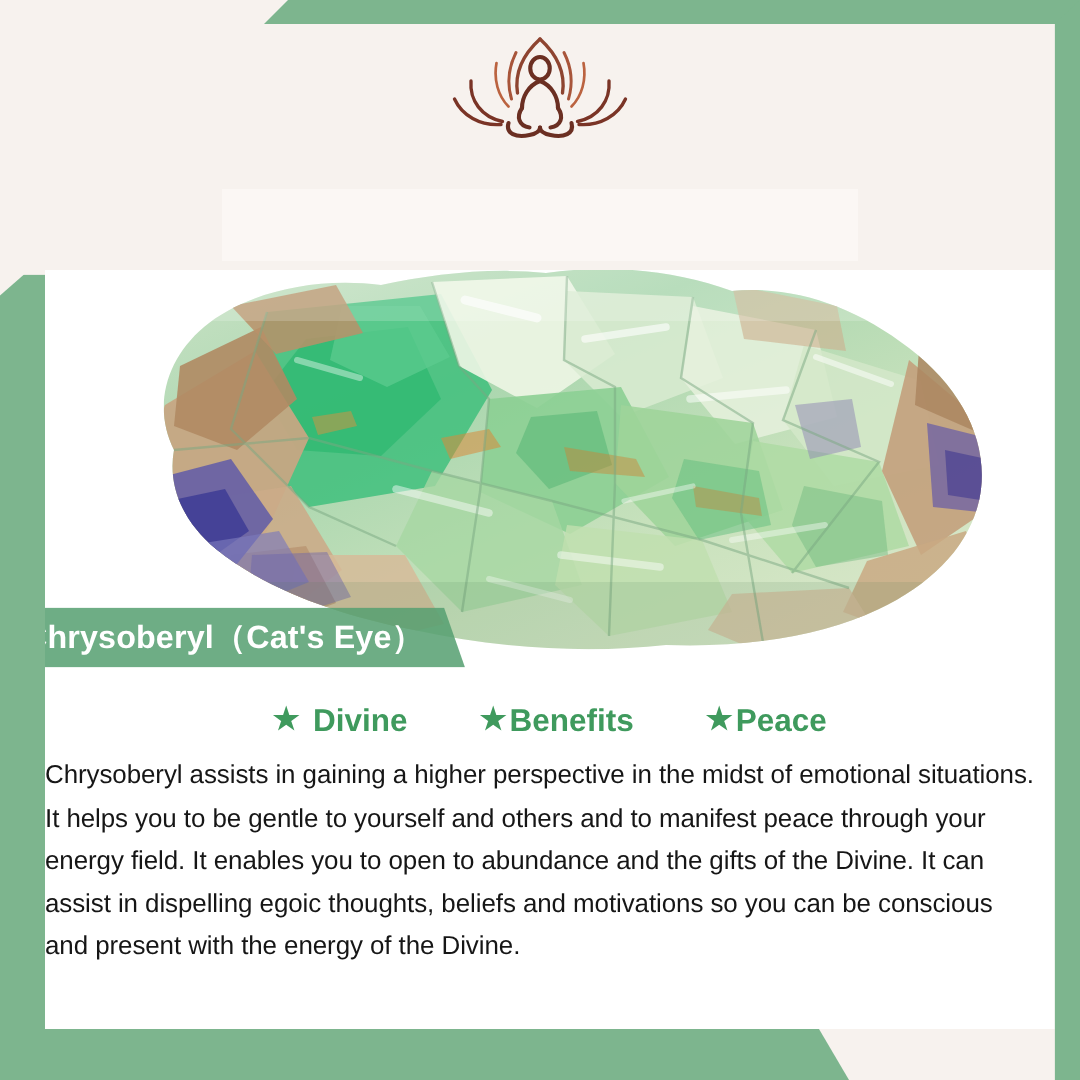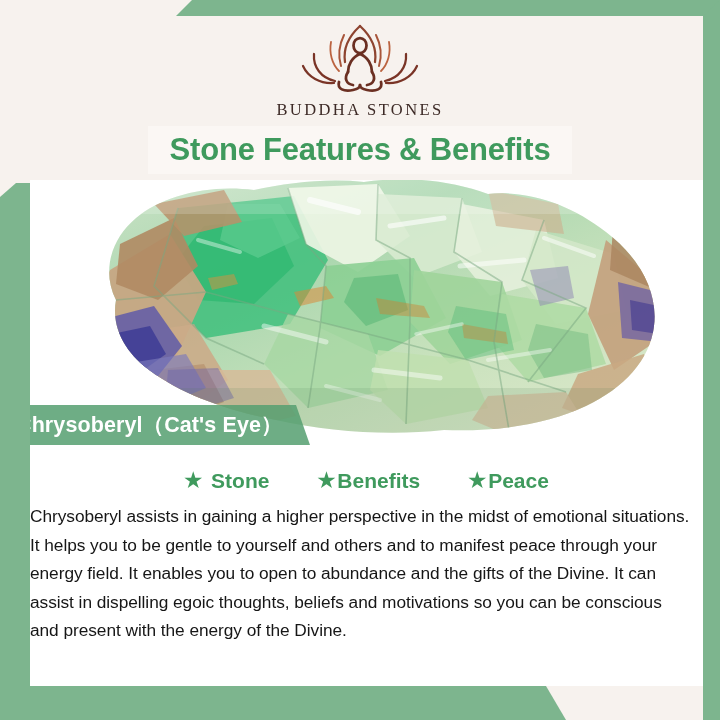--- a/index.html
+++ b/index.html
@@ -240,25 +240,23 @@
           <path d="M150 72 C134 78 126 94 126 108"></path>
           <path d="M150 72 C166 78 174 94 174 108"></path>
 
           <path d="M126 108 C118 120 122 132 136 134"></path>
           <path d="M174 108 C182 120 178 132 164 134"></path>
 
           <path d="M108 128 C104 142 118 148 136 144 C146 142 150 138 150 134"></path>
           <path d="M192 128 C196 142 182 148 164 144 C154 142 150 138 150 134"></path>
         </g>
       </svg>
-      <span class="logo-word">BUDDHA STONES</span>
     </div>
 
     <div class="title-band"></div>
-    <div class="title-text">Stone Features &amp; Benefits</div>
   </div>
 
   <div class="photo-area">
     <svg class="stone" viewBox="0 0 620 268" preserveAspectRatio="none">
       <defs>
         <clipPath id="rockshape">
           <path d="M58 126 C44 98 52 66 78 44 C104 22 150 10 196 16
                    C230 9 268 4 306 8 C348 2 392 6 430 20
                    C470 16 512 30 548 58 C582 84 600 118 596 152
                    C592 186 566 214 528 232 C490 250 440 258 386 256
@@ -354,21 +352,21 @@
 
   <div class="caption-banner"></div>
   <div class="caption-text">Chrysoberyl（Cat's Eye）</div>
 
   <div class="body-area"></div>
   <div class="bottom-white"></div>
 
   <div class="benefits">
     <div class="benefit gap">
       <span class="star">★</span>
-      <span>Stone</span>
+      <span>Divine</span>
     </div>
     <div class="benefit">
       <span class="star">★</span>
       <span>Benefits</span>
     </div>
     <div class="benefit">
       <span class="star">★</span>
       <span>Peace</span>
     </div>
   </div>

